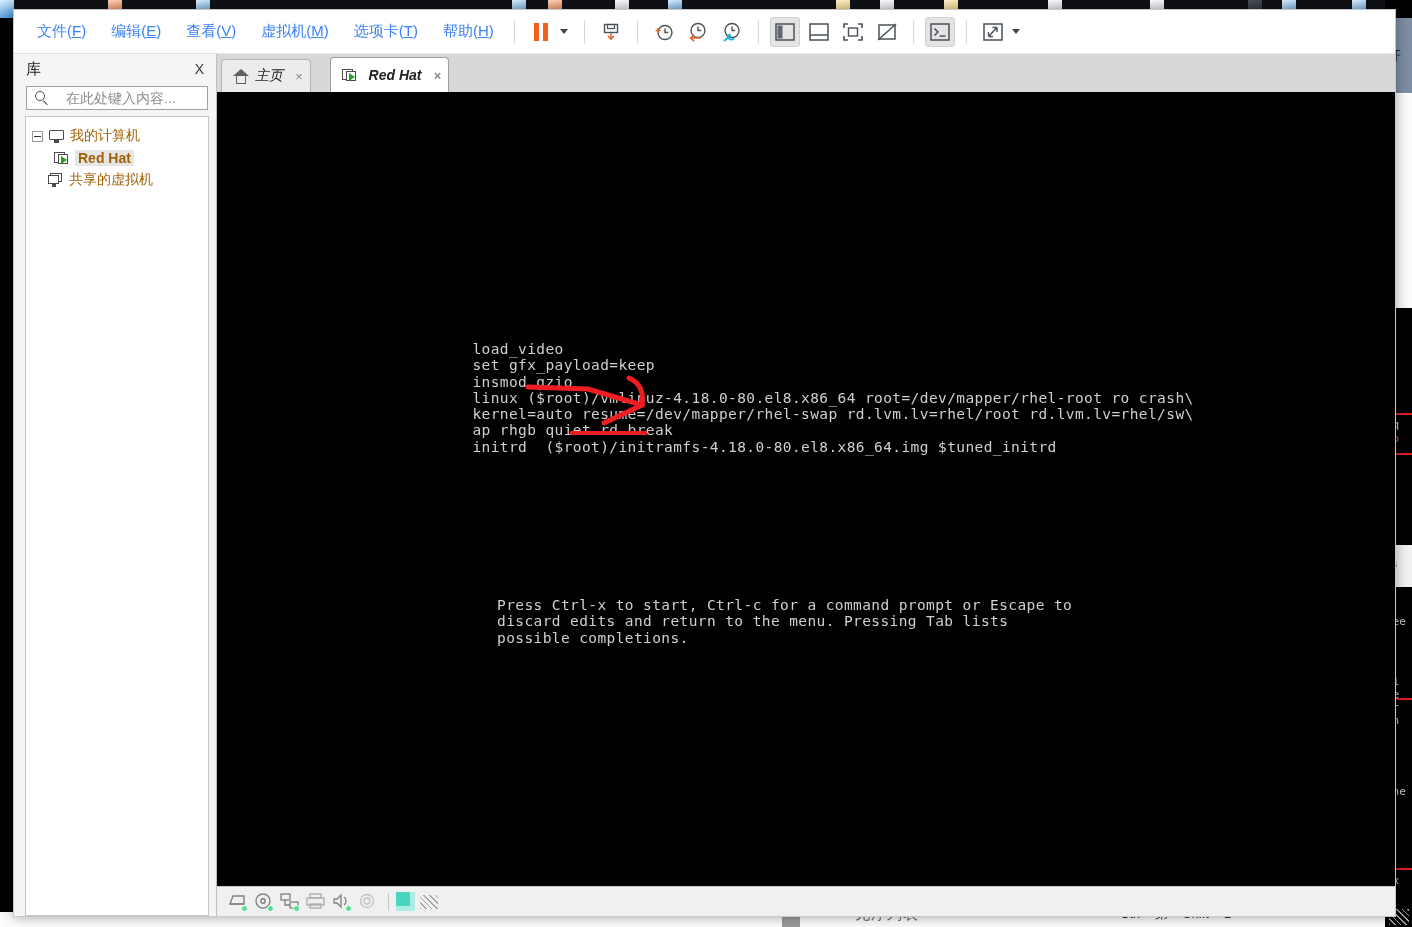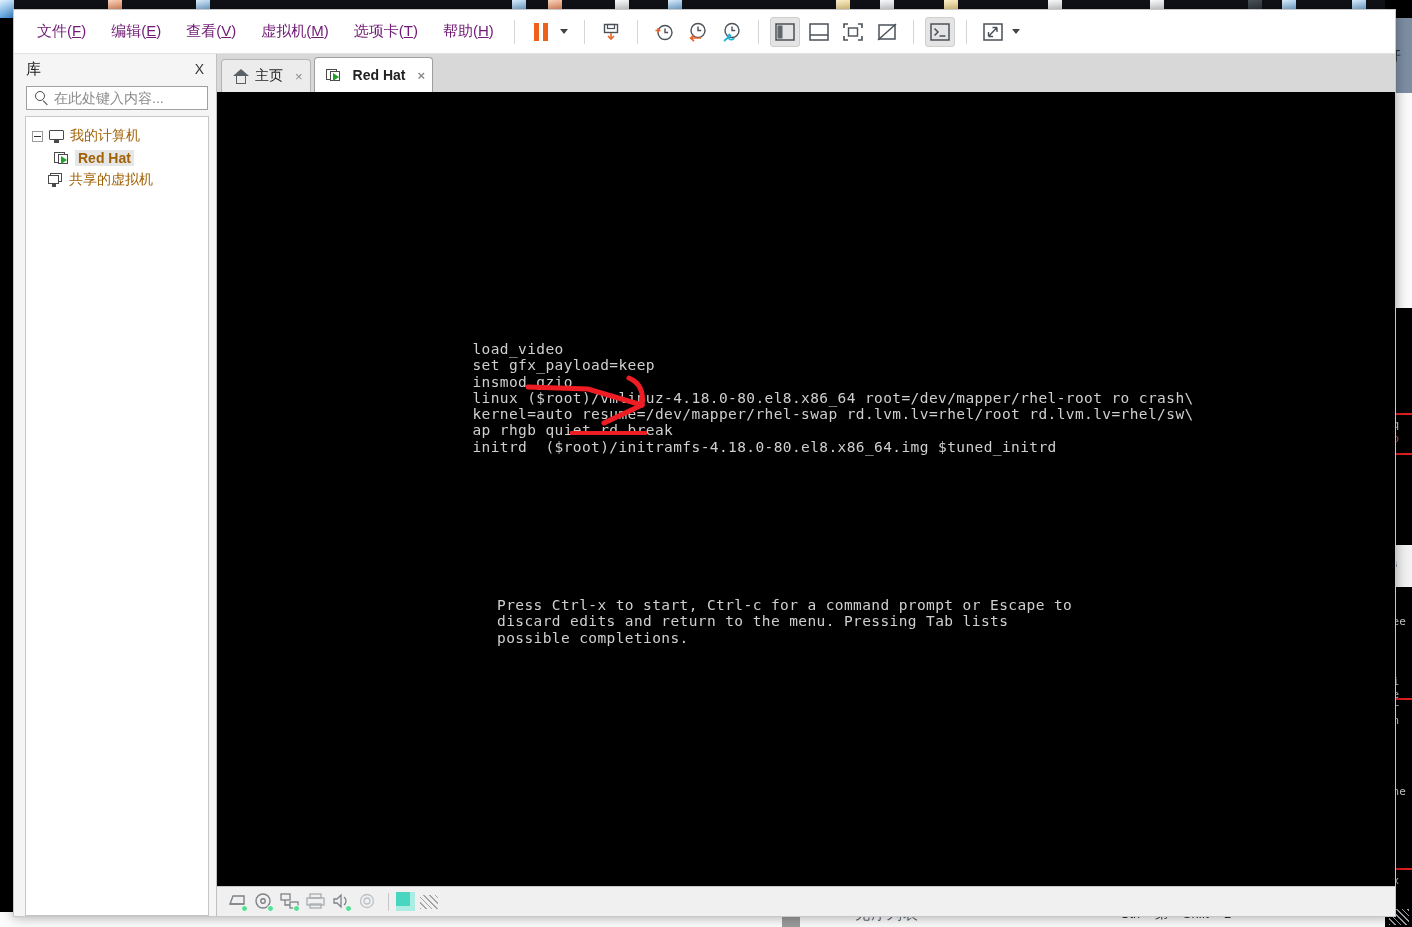--- a/index.html
+++ b/index.html
@@ -120,21 +120,21 @@
   .winbtn .min { width:13px; height:1px; background:#5a5a5a; }
   .winbtn .max { width:12px; height:12px; border:1px solid #5a5a5a; }
   .winbtn .cls { font-size:17px; line-height:1; font-weight:300; }
 
   
   #menubar {
     height:44px; flex:0 0 44px; background:#ffffff;
     display:flex; align-items:center; border-bottom:1px solid #e3e3e3;
   }
   .menu-item {
-    font-size:15px; color:#701a75; padding:4px 11px; margin-left:3px; white-space:nowrap;
+    font-size:15px; color:#3b82f6; padding:4px 11px; margin-left:3px; white-space:nowrap;
   }
   .menu-item:first-child { margin-left:12px; }
   .mn { text-decoration:underline; }
   .tb-sep { width:1px; height:24px; background:#d6d6d6; margin:0 9px; }
   .tb-btn {
     width:30px; height:30px; display:flex; align-items:center; justify-content:center;
     border-radius:3px; margin:0 2px; position:relative;
   }
   .tb-btn.active { background:#e4e4e4; border:1px solid #cfcfcf; }
   .tb-caret {
@@ -154,21 +154,21 @@
     position:relative;
   }
   #sidebar-head {
     height:30px; display:flex; align-items:center; padding:0 8px 0 12px;
     background:#f5f5f5;
   }
   #sidebar-title { font-size:15px; color:#1a1a1a; flex:1; }
   #sidebar-close { font-size:14px; color:#3a3a3a; padding:2px 4px; }
   #lib-search {
     margin:2px 8px 0 12px; height:24px; background:#fff;
-    border:1px solid #a0a0a0; display:flex; align-items:center; padding:0 4px;
+    border:1px solid #a0a0a0; display:flex; align-items:center; padding:0 4px;gap:12px;
   }
   .search-ico { width:15px; height:15px; position:relative; flex:0 0 15px; margin:0 4px; }
   .search-ico .ring {
     position:absolute; left:0; top:0; width:10px; height:10px;
     border:1.4px solid #4a4a4a; border-radius:50%;
   }
   .search-ico .hdl {
     position:absolute; left:8px; top:9px; width:6px; height:1.4px;
     background:#4a4a4a; transform:rotate(45deg); transform-origin:left center;
   }
@@ -213,22 +213,23 @@
   
   #content { flex:1 1 auto; display:flex; flex-direction:column; min-width:0; background:#d8d8d8; }
   #tabstrip {
     height:38px; flex:0 0 38px; background:#d8d8d8;
     display:flex; align-items:flex-end; padding-left:4px; position:relative;
   }
   .tab {
     height:33px; display:flex; align-items:center; gap:6px;
     padding:0 7px 0 11px; font-size:14px; color:#222;
     border:1px solid #b5b5b5; border-bottom:none;
-    border-radius:4px 4px 0 0; margin-right:3px; background:#ececec;
+    border-radius:4px 4px 0 0; margin-right:19px; background:#ececec;
     position:relative;
+    font-style:italic;
   }
   .tab.active { background:#ffffff; border-color:#9f9f9f; height:35px; z-index:3; font-weight:700; }
   .tab .tab-close { color:#8a8a8a; font-size:13px; margin-left:6px; }
   .ico-home { width:16px; height:15px; position:relative; flex:0 0 16px; }
   .ico-home .roof {
     position:absolute; left:0; top:0; width:0;height:0;
     border-left:8px solid transparent;border-right:8px solid transparent;border-bottom:7px solid #5b6168;
   }
   .ico-home .wall {
     position:absolute; left:3px; top:6px; width:10px; height:9px;

